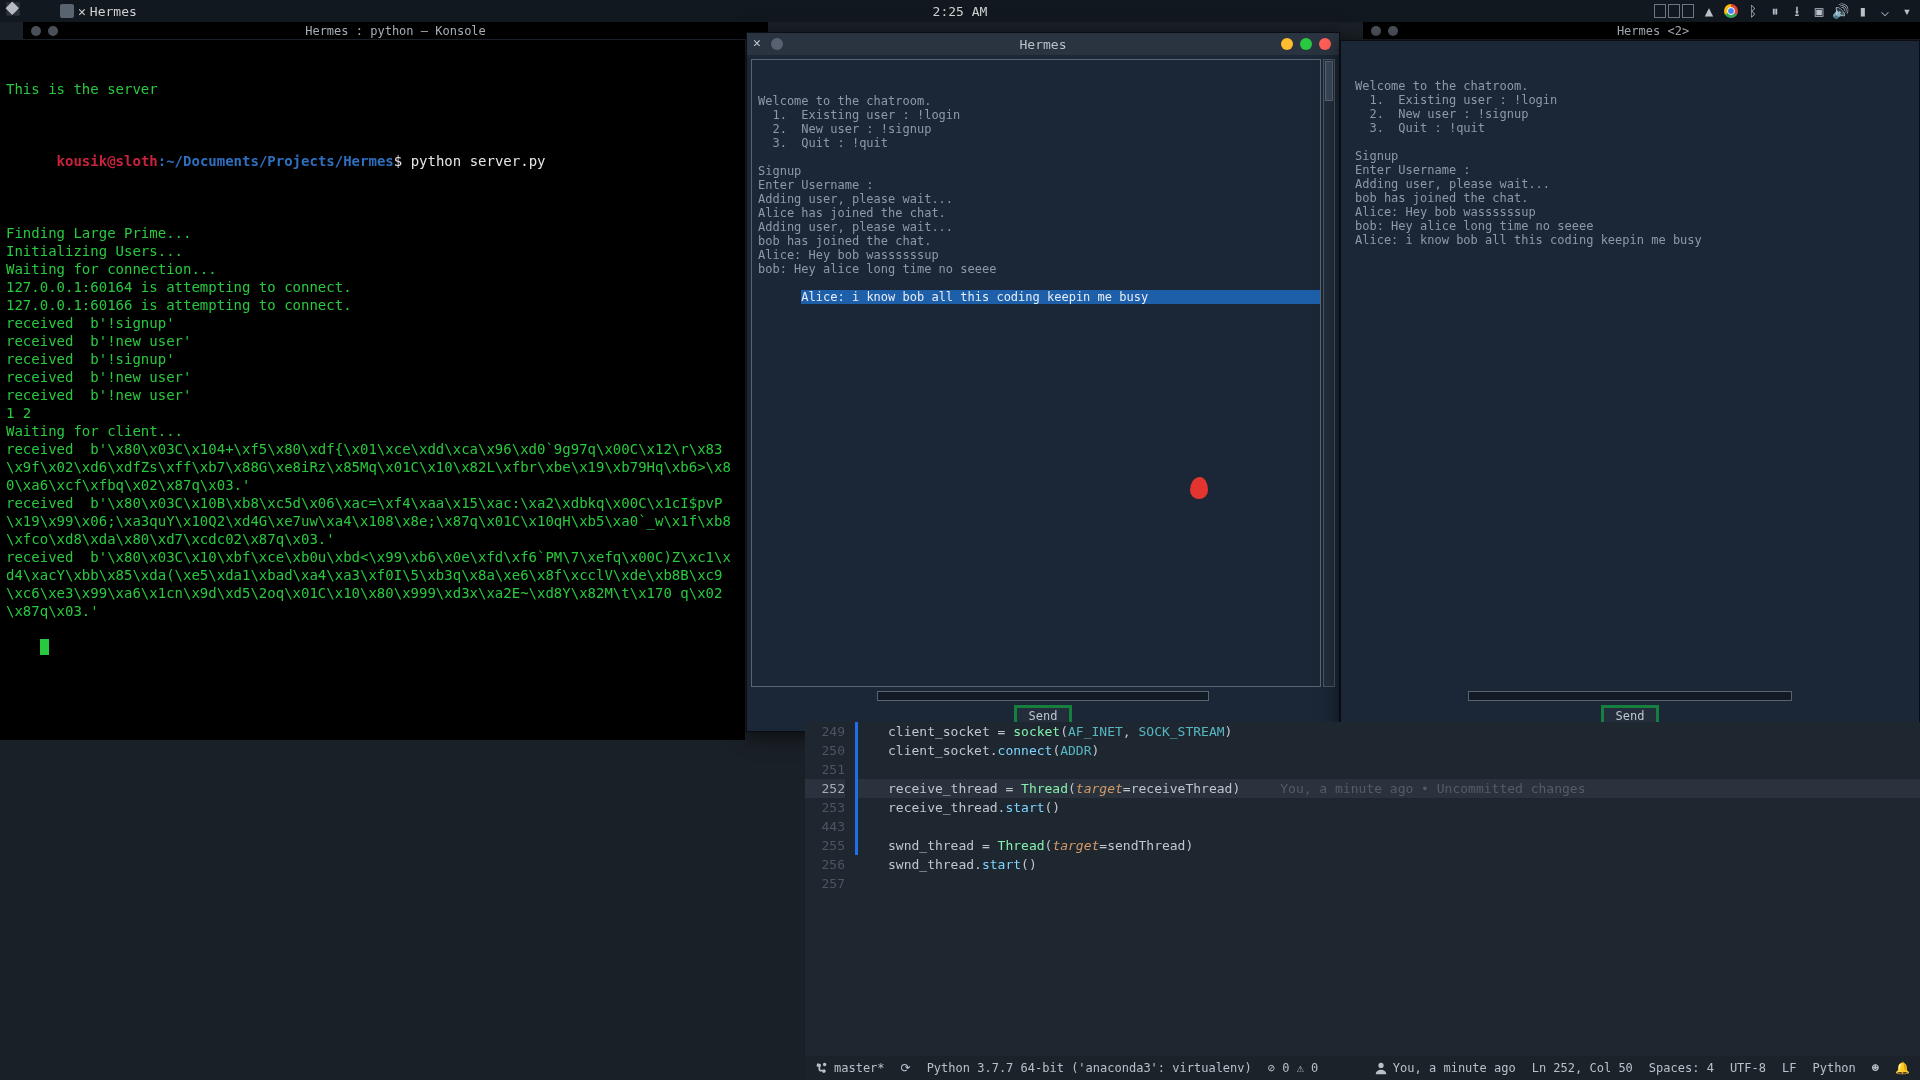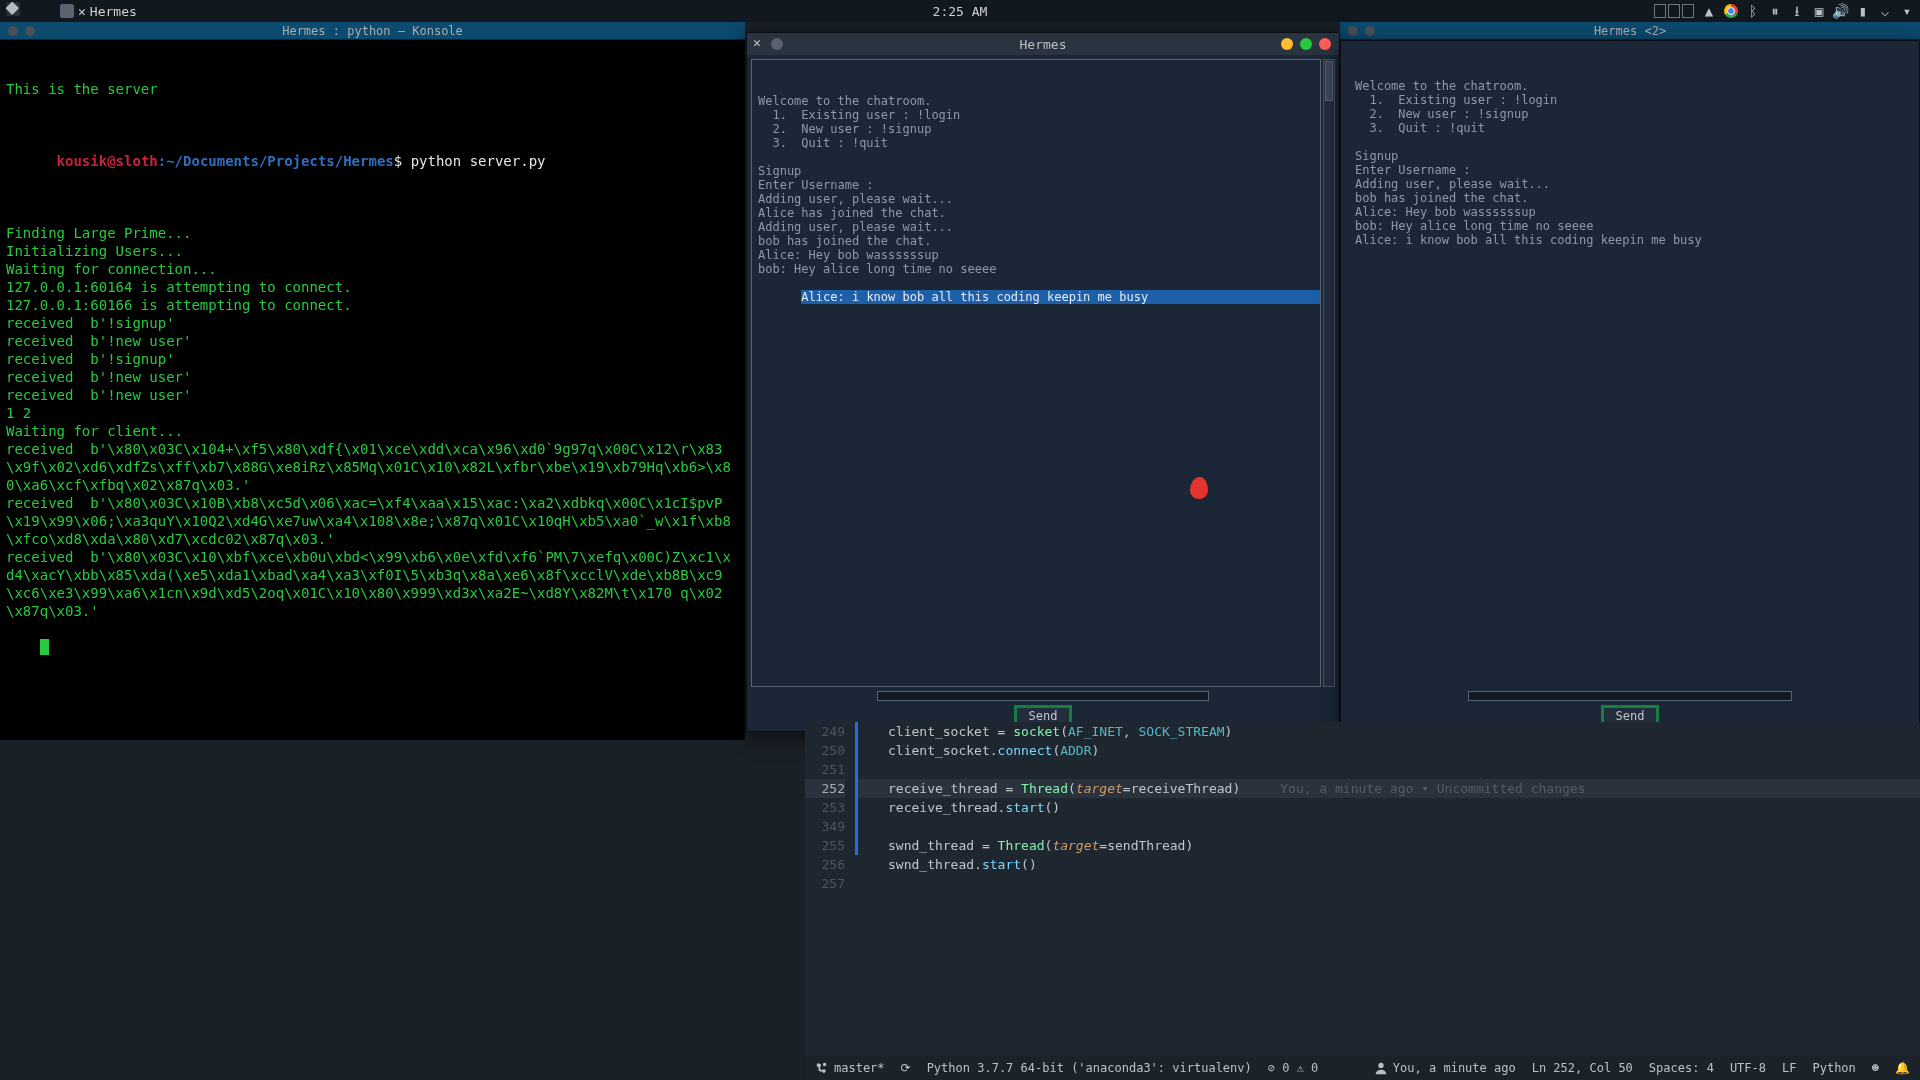--- a/index.html
+++ b/index.html
@@ -33,22 +33,22 @@
     position: relative;
   }
   .chrome-dot::after { content:""; position:absolute; inset:3px; background:#4285f4; border-radius:50%; border:1px solid #fff; }
   .launcher svg { display:block; }
 
   
   .workspace { position: absolute; left: 0; top: 22px; width: 1920px; height: 1058px; }
 
   
   .panel-titlebar {
-    position: absolute; height: 17px; background: #0c4a6e;
-    display: flex; align-items: center; font-size: 12px; color: #a7adb5;
+    position: absolute; height: 17px; background: #000000;
+    display: flex; align-items: center; font-size: 12px; color: #a7adb5; margin-left: 23px;
   }
   .panel-titlebar .dots { display: flex; gap: 7px; margin-left: 8px; }
   .panel-titlebar .dot { width: 10px; height: 10px; border-radius: 50%; background: #4a5058; }
   .panel-titlebar .title { position: absolute; left: 50%; transform: translateX(-50%); white-space: nowrap; }
 
   
   .terminal {
     position: absolute; left: 0; top: 18px; width: 745px; height: 700px;
     background: #000; padding: 4px 6px;
     font: 14px/18px "DejaVu Sans Mono", monospace; white-space: pre-wrap; word-break: break-all;
@@ -249,21 +249,21 @@
 
   <div class="cursor-blob" style="left:1190px; top:455px;"></div>
 
   <div class="editor" style="left:805px; top:700px; width:1115px; height:334px;">
     <div class="gutter" id="ed-gutter">
         <div class="ln">249</div>
         <div class="ln">250</div>
         <div class="ln">251</div>
         <div class="ln active">252</div>
         <div class="ln">253</div>
-        <div class="ln">349</div>
+        <div class="ln">443</div>
         <div class="ln">255</div>
         <div class="ln">256</div>
         <div class="ln">257</div>
       </div>
     <div class="git-bar"></div>
     <div class="code" id="ed-code"><div class="row"><span class="tok-id">client_socket</span><span class="tok-op"> = </span><span class="tok-fn">socket</span><span class="tok-op">(</span><span class="tok-const">AF_INET</span><span class="tok-id">, </span><span class="tok-const">SOCK_STREAM</span><span class="tok-op">)</span></div><div class="row"><span class="tok-id">client_socket</span><span class="tok-op">.</span><span class="tok-meth">connect</span><span class="tok-op">(</span><span class="tok-const">ADDR</span><span class="tok-op">)</span></div><div class="row"><span class="tok-id"></span></div><div class="row active"><span class="tok-id">receive_thread</span><span class="tok-op"> = </span><span class="tok-fn">Thread</span><span class="tok-op">(</span><span class="tok-kw">target</span><span class="tok-op">=</span><span class="tok-id">receiveThread</span><span class="tok-op">)</span><span class="lens">You, a minute ago • Uncommitted changes</span></div><div class="row"><span class="tok-id">receive_thread</span><span class="tok-op">.</span><span class="tok-meth">start</span><span class="tok-op">()</span></div><div class="row"><span class="tok-id"></span></div><div class="row"><span class="tok-id">swnd_thread</span><span class="tok-op"> = </span><span class="tok-fn">Thread</span><span class="tok-op">(</span><span class="tok-kw">target</span><span class="tok-op">=</span><span class="tok-id">sendThread</span><span class="tok-op">)</span></div><div class="row"><span class="tok-id">swnd_thread</span><span class="tok-op">.</span><span class="tok-meth">start</span><span class="tok-op">()</span></div><div class="row"><span class="tok-id"></span></div></div>
   </div>
 
   <div class="statusbar">
     <span class="item">

